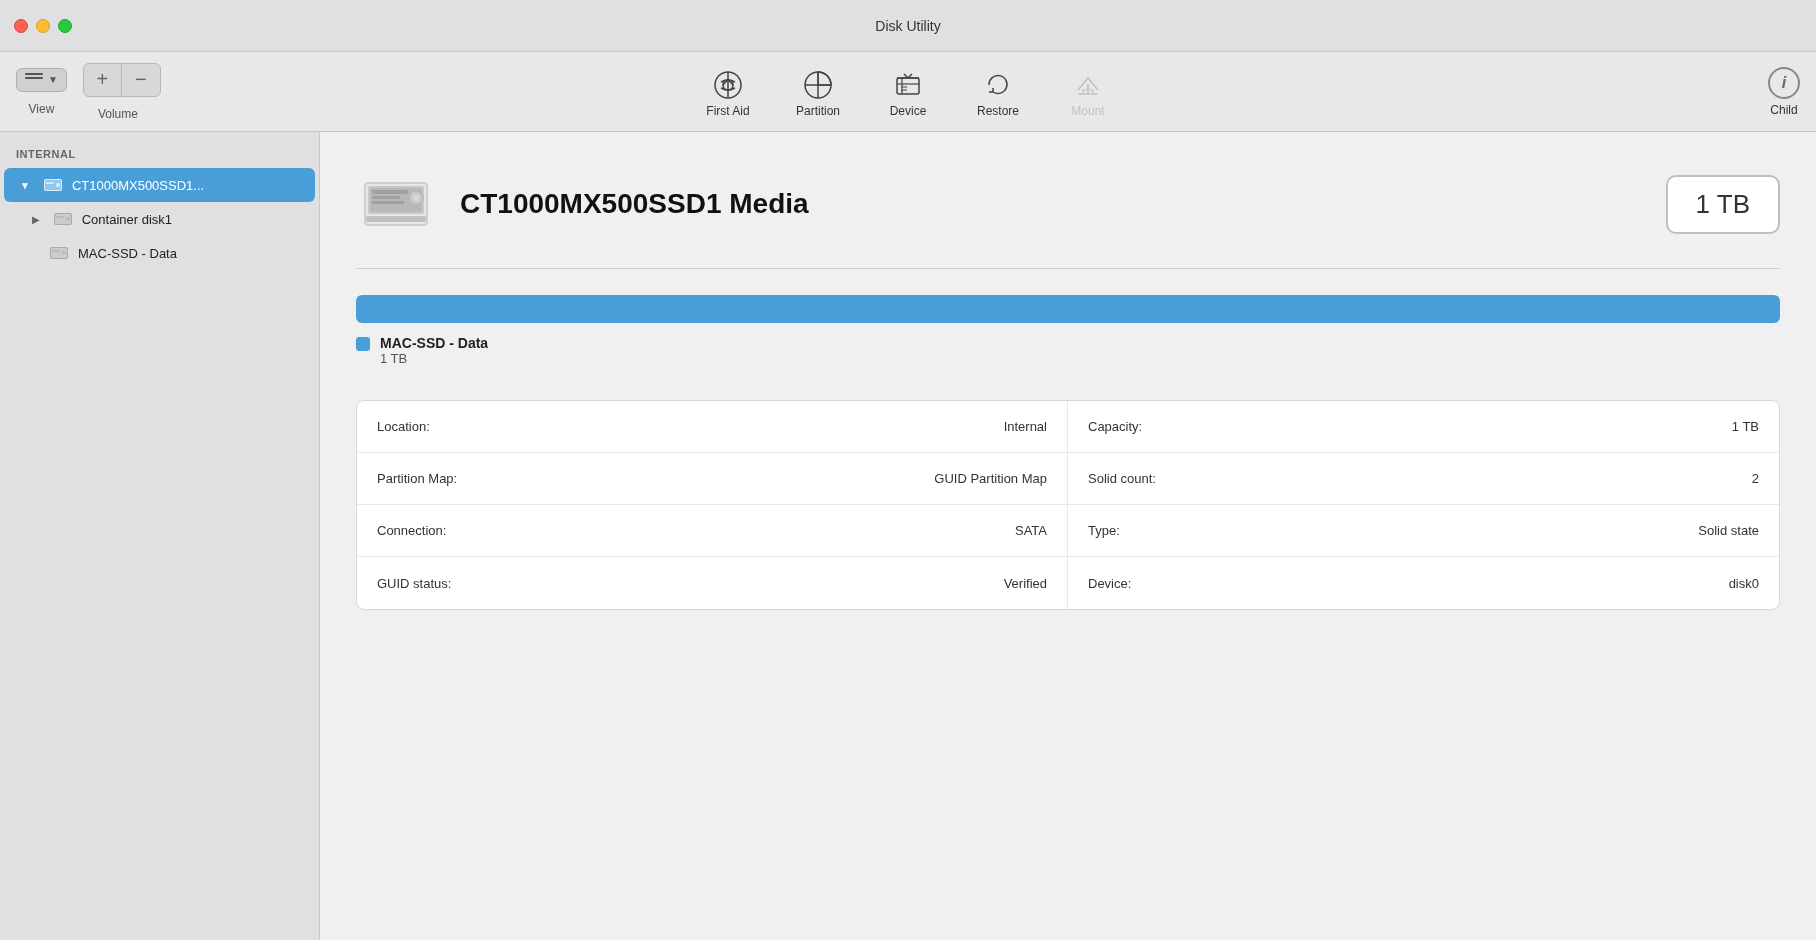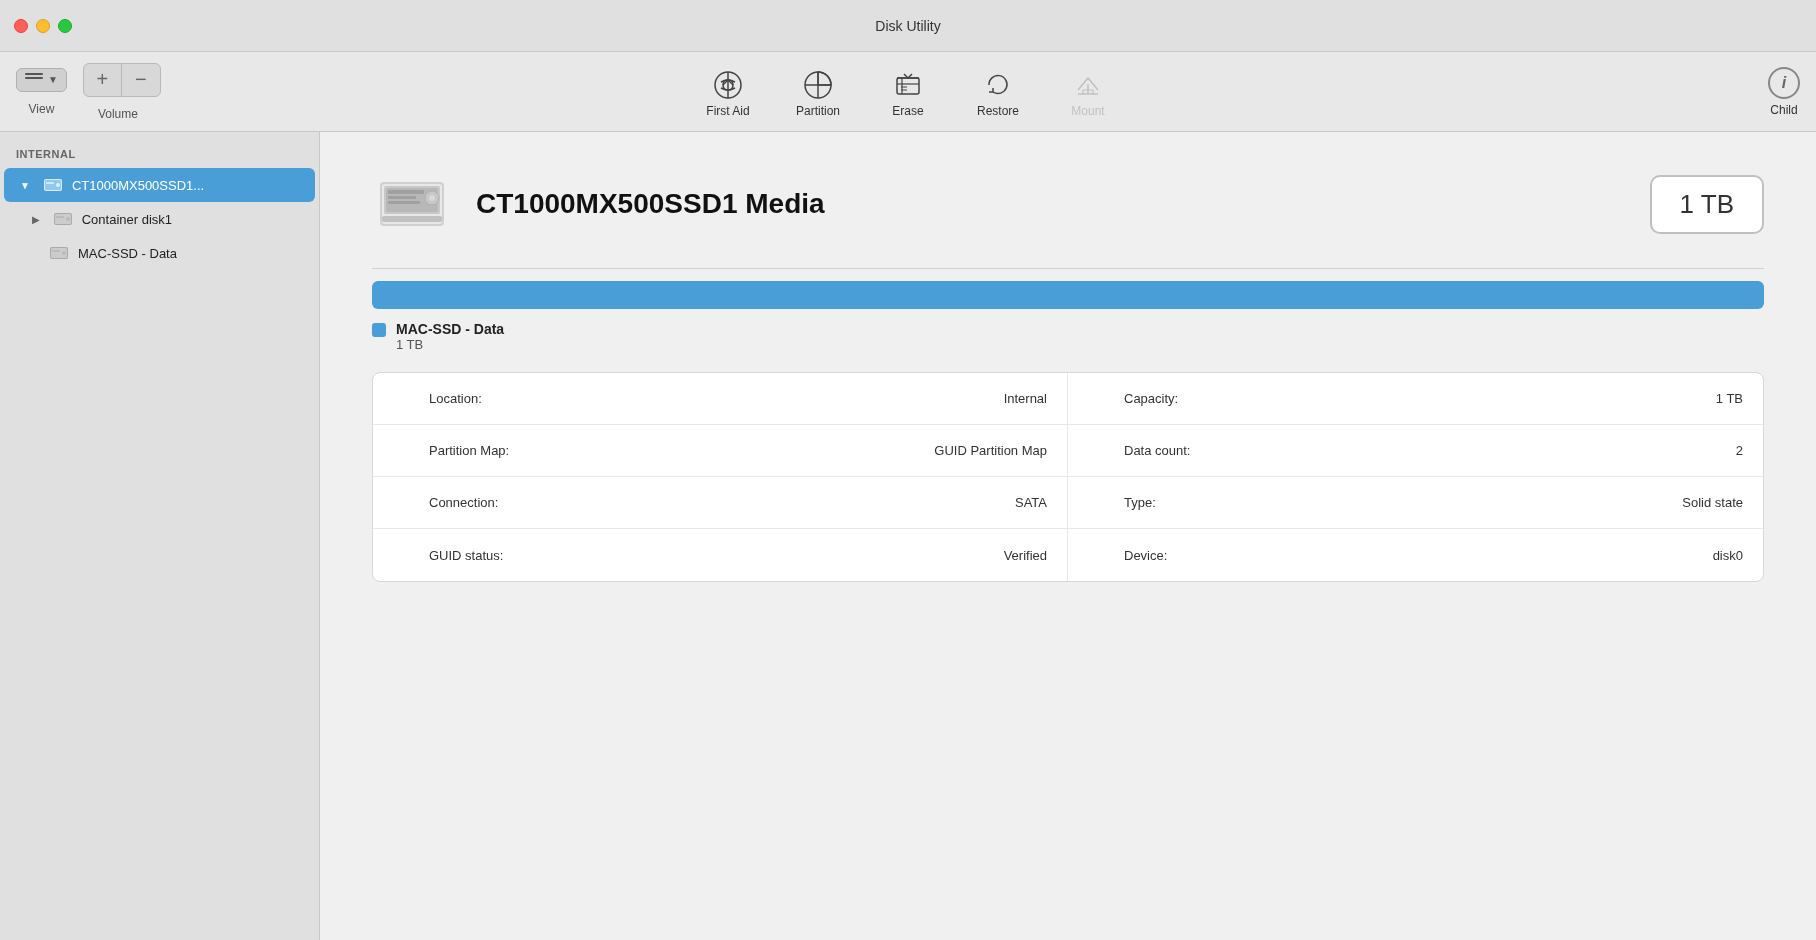--- a/index.html
+++ b/index.html
@@ -242,25 +242,25 @@
       margin-right: 4px;
     }
     .sidebar-item.selected .sidebar-chevron { color: white; }
     .indent-1 { padding-left: 28px; }
     .indent-2 { padding-left: 44px; }
 
     
     .detail {
       flex: 1;
       background: #f0f0f0;
-      padding: 32px 52px;
+      padding: 32px 36px;
       overflow-y: auto;
       display: flex;
       flex-direction: column;
-      gap: 12px;
+      gap: 26px;
     }
 
     
     .disk-header {
       display: flex;
       align-items: center;
       gap: 24px;
       padding-bottom: 24px;
       border-bottom: 1px solid #d0d0d0;
     }
@@ -356,21 +356,20 @@
       justify-content: space-between;
       align-items: center;
       padding: 14px 20px;
       border-bottom: 1px solid #e8e8e8;
       min-height: 52px;
     }
     .info-row:last-child { border-bottom: none; }
     .info-row-label {
       font-size: 13px;
       color: #333;
-      margin-left: 36px;
     }
     .info-row-value {
       font-size: 13px;
       color: #333;
       text-align: right;
     }
   </style>
 </head>
 <body>
 
@@ -431,21 +430,21 @@
 
     <div class="toolbar-btn">
       <svg viewBox="0 0 30 30" fill="none">
         <rect x="4" y="8" width="22" height="16" rx="2" stroke="#444" stroke-width="1.5"></rect>
         <line x1="4" y1="8" x2="26" y2="8" stroke="#444" stroke-width="1.5"></line>
         <line x1="9" y1="8" x2="9" y2="24" stroke="#444" stroke-width="1.2"></line>
         <line x1="4" y1="14" x2="26" y2="14" stroke="#444" stroke-width="1.2"></line>
         <path d="M11 4 L15 8 L19 4" stroke="#444" stroke-width="1.5" fill="none"></path>
         <path d="M8 20 L14 20 M8 17 L14 17" stroke="#444" stroke-width="1.2"></path>
       </svg>
-      <span class="toolbar-btn-label">Erase</span>
+      <span class="toolbar-btn-label">Device</span>
     </div>
 
     <div class="toolbar-btn">
       <svg viewBox="0 0 30 30" fill="none">
         <path d="M6 15 A9 9 0 1 1 10 22" stroke="#444" stroke-width="1.5" fill="none"></path>
         <path d="M6 22 L10 22 L10 18" stroke="#444" stroke-width="1.5" fill="none" stroke-linejoin="round"></path>
       </svg>
       <span class="toolbar-btn-label">Restore</span>
     </div>
 
@@ -565,21 +564,21 @@
             <span class="info-row-label">GUID status:</span>
             <span class="info-row-value">Verified</span>
           </div>
         </div>
         <div class="info-col">
           <div class="info-row">
             <span class="info-row-label">Capacity:</span>
             <span class="info-row-value">1 TB</span>
           </div>
           <div class="info-row">
-            <span class="info-row-label">Data count:</span>
+            <span class="info-row-label">Solid count:</span>
             <span class="info-row-value">2</span>
           </div>
           <div class="info-row">
             <span class="info-row-label">Type:</span>
             <span class="info-row-value">Solid state</span>
           </div>
           <div class="info-row">
             <span class="info-row-label">Device:</span>
             <span class="info-row-value">disk0</span>
           </div>

